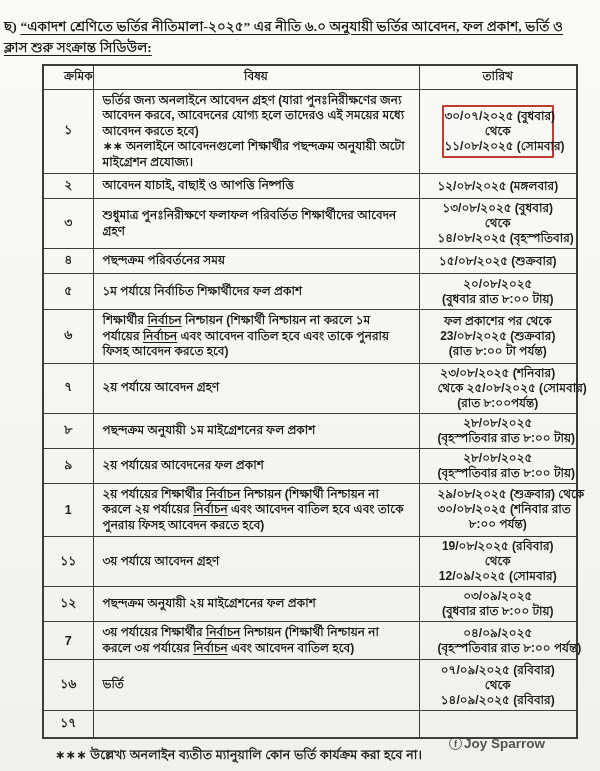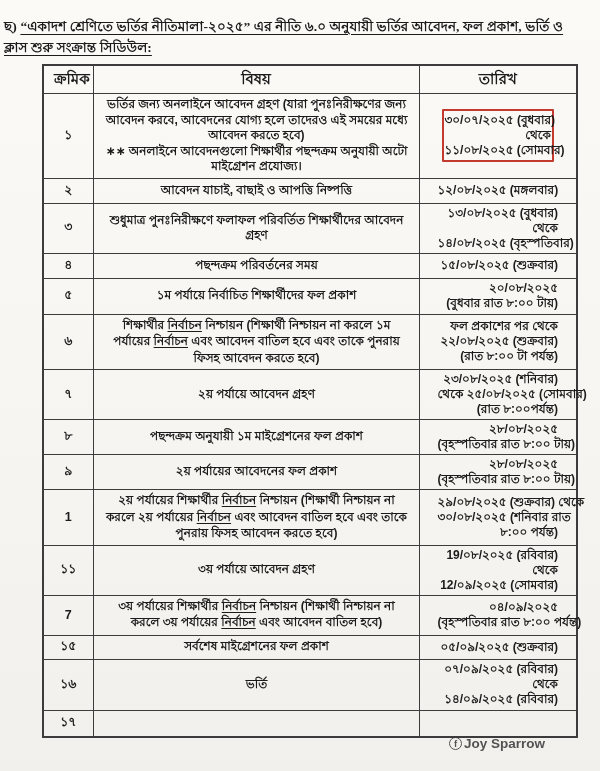--- a/index.html
+++ b/index.html
@@ -40,53 +40,52 @@
     border-collapse: collapse;
     table-layout: fixed;
     background: transparent;
   }
   table.schedule, table.schedule th, table.schedule td {
     border: 1.4px solid #3c3c3c;
   }
   table.schedule { border-width: 2px; }
   table.schedule th {
     height: 24px;
-    font-size: 15px;
-    font-weight: 700;
-    text-align: center;
-    vertical-align: middle;
-    padding: 1px 10px;
+    font-size: 12px;
+    font-weight: 700;
+    text-align: center;
+    vertical-align: middle;
+    padding: 1px 20px;
   }
   td.c-serial {
     text-align: center;
     vertical-align: middle;
     font-size: 12.5px;
     font-weight: 600;
   }
   td.c-subject {
     padding: 3px 8px 3px 9px;
     font-size: 12px;
     font-weight: 600;
     line-height: 15.5px;
-    text-align: center;
+    text-align: left;
     vertical-align: middle;
   }
   td.c-date {
-    text-align: right;
+    text-align: center;
     vertical-align: middle;
     font-size: 12px;
     font-weight: 600;
     padding: 2px 18px;
   }
   .date-line { line-height: 15px; white-space: nowrap; }
   .u {
     text-decoration: underline;
     text-underline-offset: 2px;
     text-decoration-thickness: 1.2px;
-    font-family: Liberation Mono, monospace;
   }
   .highlight-box {
     border: 2.6px solid #c23b2e;
     border-radius: 1px;
     padding: 2px 1px;
     margin: 2px 4px;
   }
   .footnote {
     position: absolute;
     left: 55px;
@@ -183,21 +182,21 @@
           <td class="c-date">
             <div class="date-line">২০/০৮/২০২৫</div>
             <div class="date-line">(বুধবার রাত ৮:০০ টায়)</div>
           </td>
         </tr>
         <tr style="height: 45px;">
           <td class="c-serial">৬</td>
           <td class="c-subject"><span>শিক্ষার্থীর </span><span class="u">নির্বাচন</span><span> নিশ্চায়ন (শিক্ষার্থী নিশ্চায়ন না করলে ১ম পর্যায়ের </span><span class="u">নির্বাচন</span><span> এবং আবেদন বাতিল হবে এবং তাকে পুনরায় ফিসহ আবেদন করতে হবে)</span></td>
           <td class="c-date">
             <div class="date-line">ফল প্রকাশের পর থেকে</div>
-            <div class="date-line">২২/০৮/২০২৫ (শুক্রবার)</div>
+            <div class="date-line">23/০৮/২০২৫ (শুক্রবার)</div>
             <div class="date-line">(রাত ৮:০০ টা পর্যন্ত)</div>
           </td>
         </tr>
         <tr style="height: 50px;">
           <td class="c-serial">৭</td>
           <td class="c-subject"><span>২য় পর্যায়ে আবেদন গ্রহণ</span></td>
           <td class="c-date">
             <div class="date-line">২৩/০৮/২০২৫ (শনিবার)</div>
             <div class="date-line">থেকে ২৫/০৮/২০২৫ (সোমবার)</div>
             <div class="date-line">(রাত ৮:০০পর্যন্ত)</div>
@@ -230,51 +229,56 @@
         </tr>
         <tr style="height: 49px;">
           <td class="c-serial">১১</td>
           <td class="c-subject"><span>৩য় পর্যায়ে আবেদন গ্রহণ</span></td>
           <td class="c-date">
             <div class="date-line">19/০৮/২০২৫ (রবিবার)</div>
             <div class="date-line">থেকে</div>
             <div class="date-line">12/০৯/২০২৫ (সোমবার)</div>
           </td>
         </tr>
+        <tr style="height: 32px;">
+          <td class="c-serial">১২</td>
+          <td class="c-subject"><span>পছন্দক্রম অনুযায়ী ২য় মাইগ্রেশনের ফল প্রকাশ</span></td>
+          <td class="c-date">
+            <div class="date-line">০৩/০৯/২০২৫</div>
+            <div class="date-line">(বুধবার রাত ৮:০০ টায়)</div>
+          </td>
+        </tr>
         <tr style="height: 36px;">
           <td class="c-serial">7</td>
           <td class="c-subject"><span>৩য় পর্যায়ের শিক্ষার্থীর </span><span class="u">নির্বাচন</span><span> নিশ্চায়ন (শিক্ষার্থী নিশ্চায়ন না করলে ৩য় পর্যায়ের </span><span class="u">নির্বাচন</span><span> এবং আবেদন বাতিল হবে)</span></td>
           <td class="c-date">
             <div class="date-line">০৪/০৯/২০২৫</div>
             <div class="date-line">(বৃহস্পতিবার রাত ৮:০০ পর্যন্ত)</div>
-          </td>
-        </tr>
-        <tr style="height: 24px;">
-          <td class="c-serial">১৫</td>
-          <td class="c-subject"><span>সর্বশেষ মাইগ্রেশনের ফল প্রকাশ</span></td>
-          <td class="c-date">
-            <div class="date-line">০৫/০৯/২০২৫ (শুক্রবার)</div>
           </td>
         </tr>
         <tr style="height: 51px;">
           <td class="c-serial">১৬</td>
           <td class="c-subject"><span>ভর্তি</span></td>
           <td class="c-date">
             <div class="date-line">০৭/০৯/২০২৫ (রবিবার)</div>
             <div class="date-line">থেকে</div>
             <div class="date-line">১৪/০৯/২০২৫ (রবিবার)</div>
           </td>
         </tr>
         <tr style="height: 27px;">
           <td class="c-serial">১৭</td>
           <td class="c-subject"></td>
           <td class="c-date"></td>
         </tr>
       </tbody>
   </table>
 
+  <div class="footnote">
+    <span>∗∗∗</span>
+    <span>উল্লেখ্য অনলাইন ব্যতীত ম্যানুয়ালি কোন ভর্তি কার্যক্রম করা হবে না।</span>
+  </div>
 
   <div class="watermark">
     <span class="wm-icon">f</span>
     <span>Joy Sparrow</span>
   </div>
 
 </div>
 
 </body></html>

